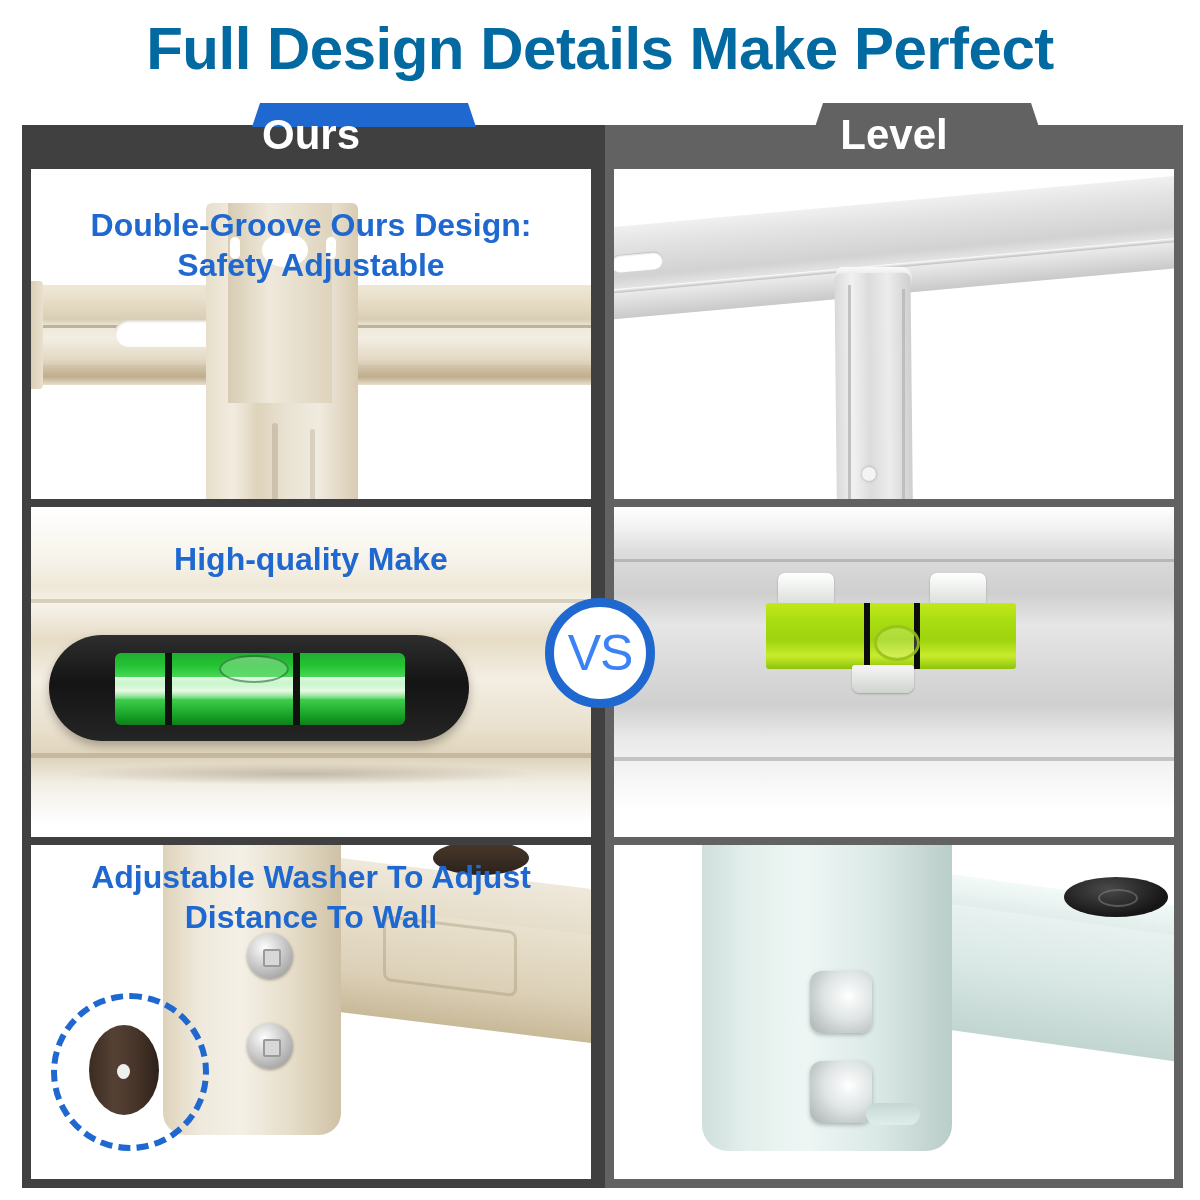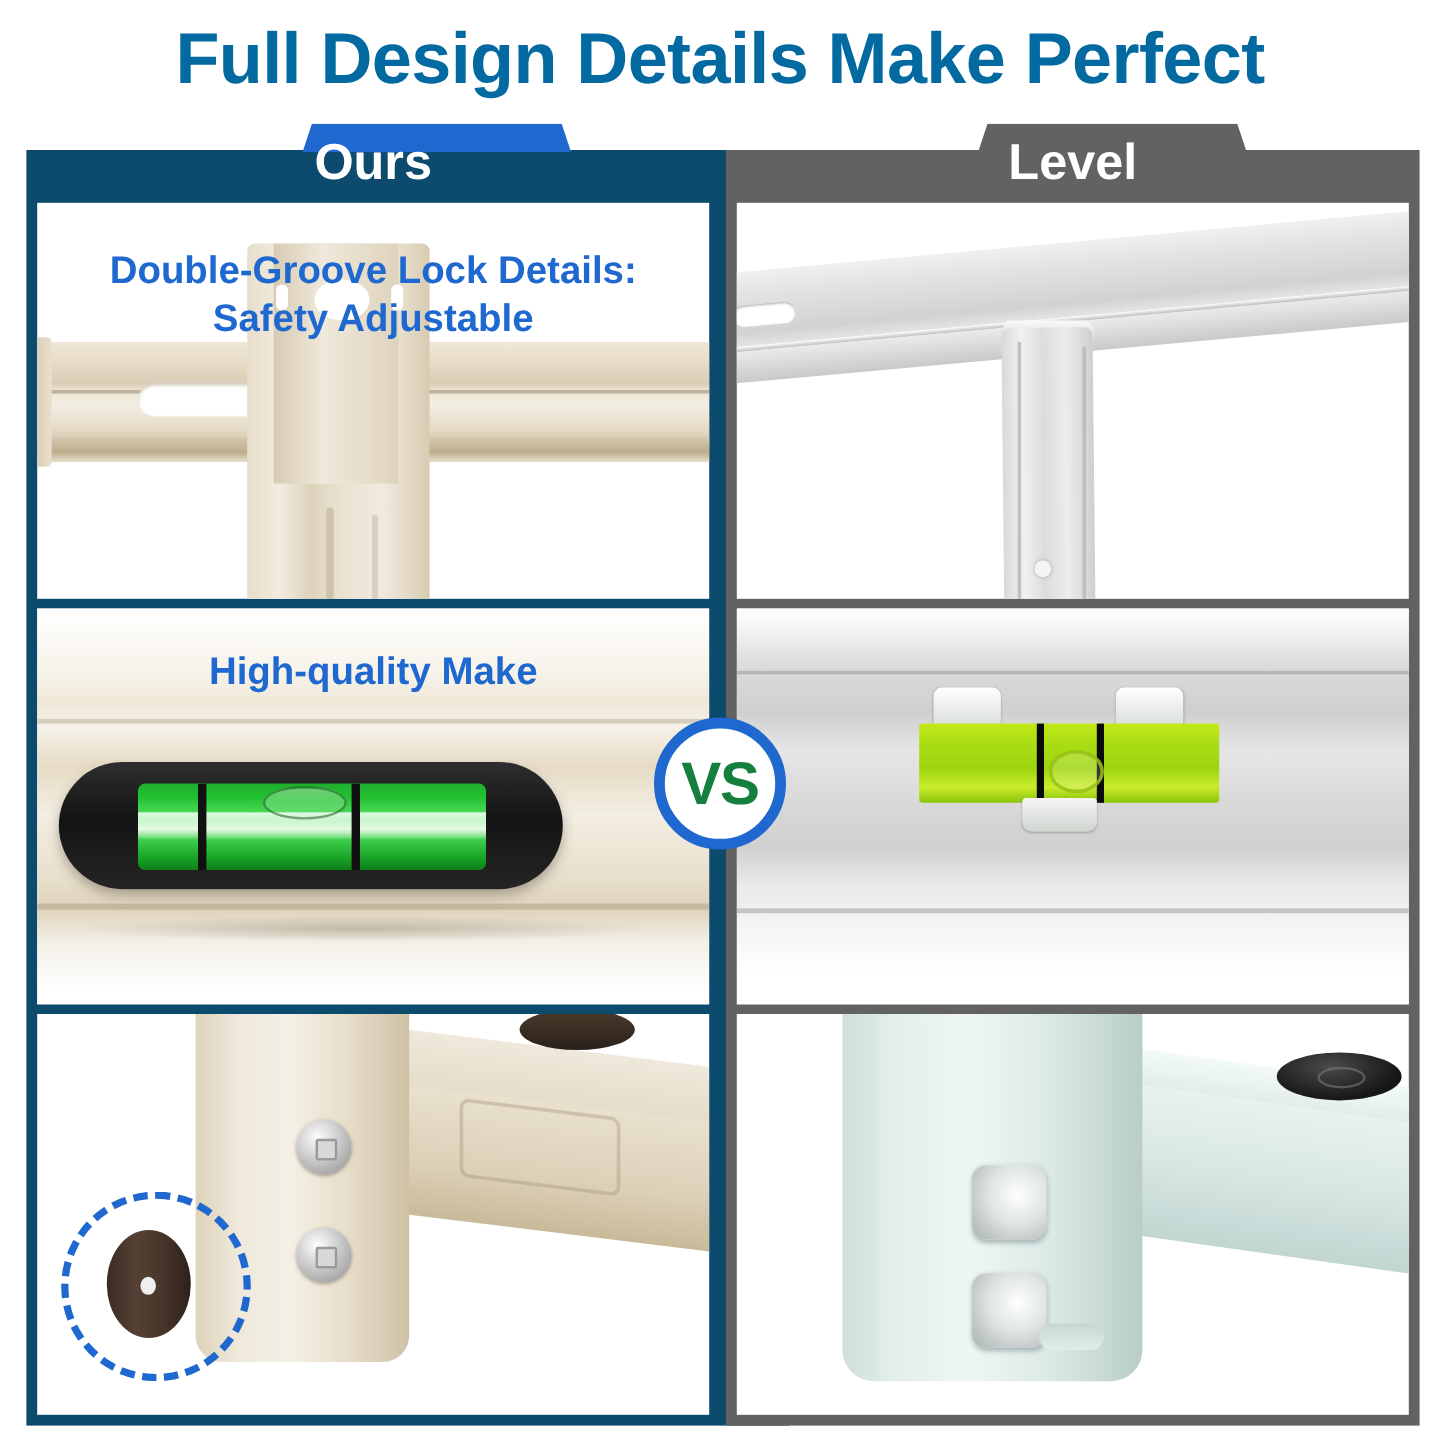--- a/index.html
+++ b/index.html
@@ -23,21 +23,21 @@
     white-space:nowrap;
   }
 
   
   .col{
     position:absolute;
     top:125px;
     height:1063px;
     box-sizing:border-box;
   }
-  .col-ours{ left:22px; width:636px; background:#0c4a6e; }
+  .col-ours{ left:22px; width:636px; background:#404040; }
   .col-others{ left:605px; width:578px; background:#626262; }
 
   
   .tab{
     position:absolute;
     top:-22px;
     height:24px;
     width:224px;
     z-index:4;
   }
@@ -395,21 +395,21 @@
   
   .vs{
     position:absolute;
     left:545px;top:598px;
     width:110px;height:110px;
     border-radius:50%;
     background:#ffffff;
     border:9px solid #1f68cf;
     box-sizing:border-box;
     display:flex;align-items:center;justify-content:center;
-    font-size:50px;font-weight:bold;color:#15803d;
+    font-size:50px;font-weight:normal;color:#3b82f6;
     z-index:20;
     letter-spacing:-1px;
   }
 </style>
 </head>
 <body>
 
 <div class="title">Full Design Details Make Perfect</div>
 
 <div class="col col-ours">
@@ -426,21 +426,21 @@
       <div class="r1o-brk">
         <div class="r1o-brk-in"></div>
         <div class="r1o-brk-hole"></div>
         <div class="r1o-brk-notchL"></div>
         <div class="r1o-brk-notchR"></div>
         <div class="r1o-brk-rib"></div>
         <div class="r1o-brk-rib2"></div>
       </div>
     </div>
     <div class="caption cap-1">
-      <div>Double-Groove Lock Details:</div>
+      <div>Double-Groove Ours Design:</div>
       <div>Safety Adjustable</div>
     </div>
   </div>
 
   <div class="pane pane-2">
     <div class="art">
       <div class="r2o-bg"></div>
       <div class="r2o-edge1"></div>
       <div class="r2o-edge2"></div>
       <div class="r2o-shadow"></div>
@@ -469,20 +469,24 @@
           <i></i>
         </div>
       <div class="r3o-screw2">
           <i></i>
         </div>
       <div class="r3o-washer">
           <i></i>
         </div>
       <div class="r3o-dash"></div>
     </div>
+    <div class="caption cap-3">
+      <div>Adjustable Washer To Adjust</div>
+      <div>Distance To Wall</div>
+    </div>
   </div>
 
 </div>
 
 <div class="col col-others">
 
   <div class="tab tab-others"></div>
   <div class="tab-label">Level</div>
 
   <div class="pane pane-1">

